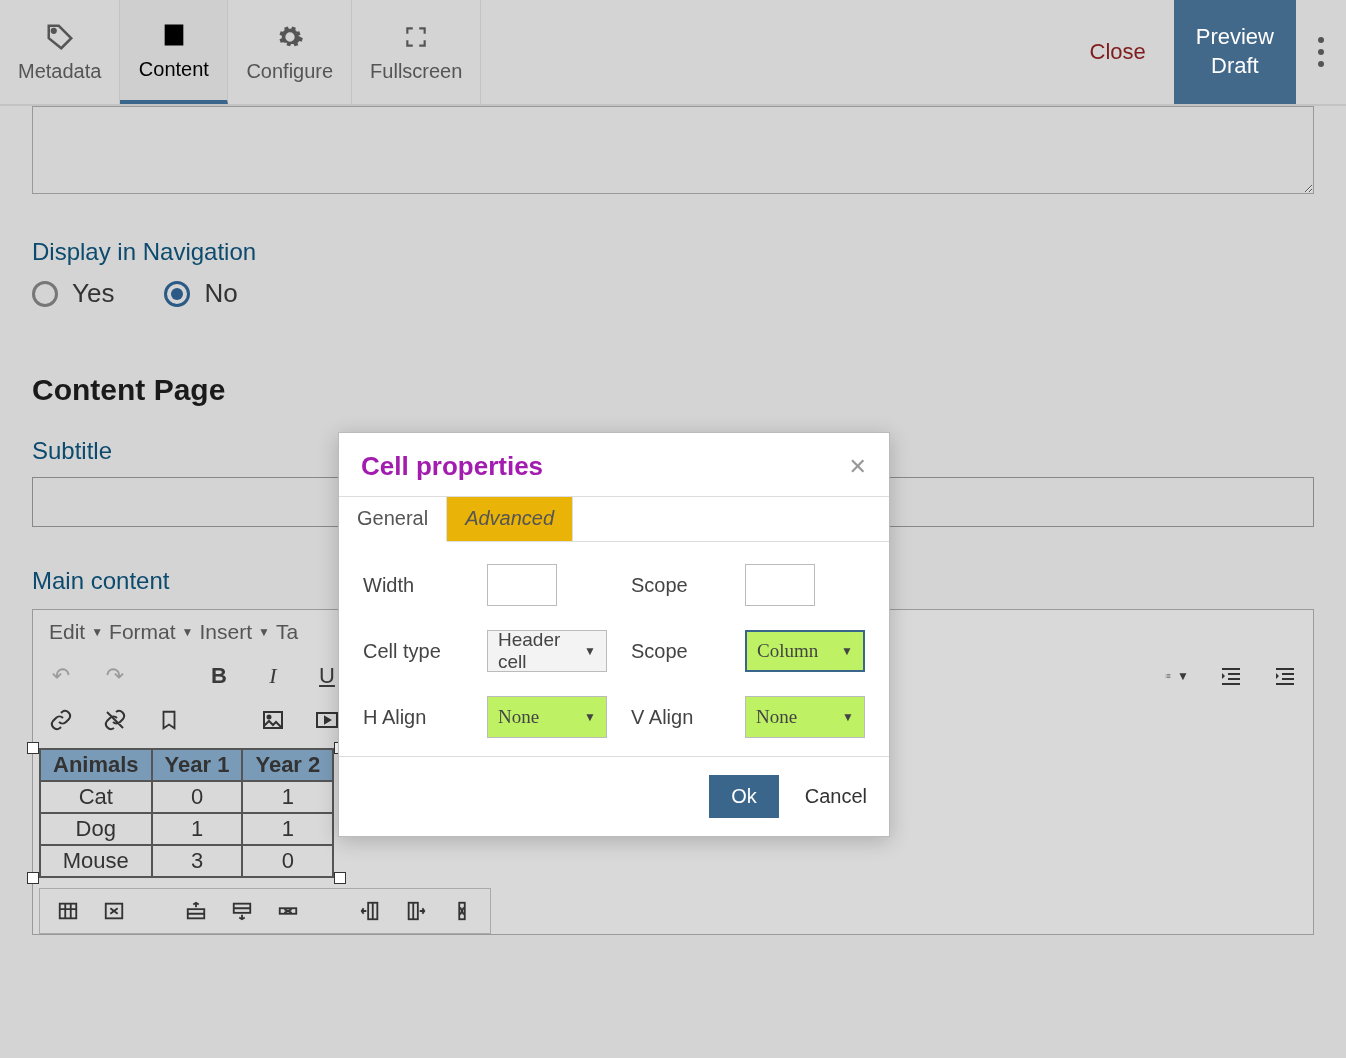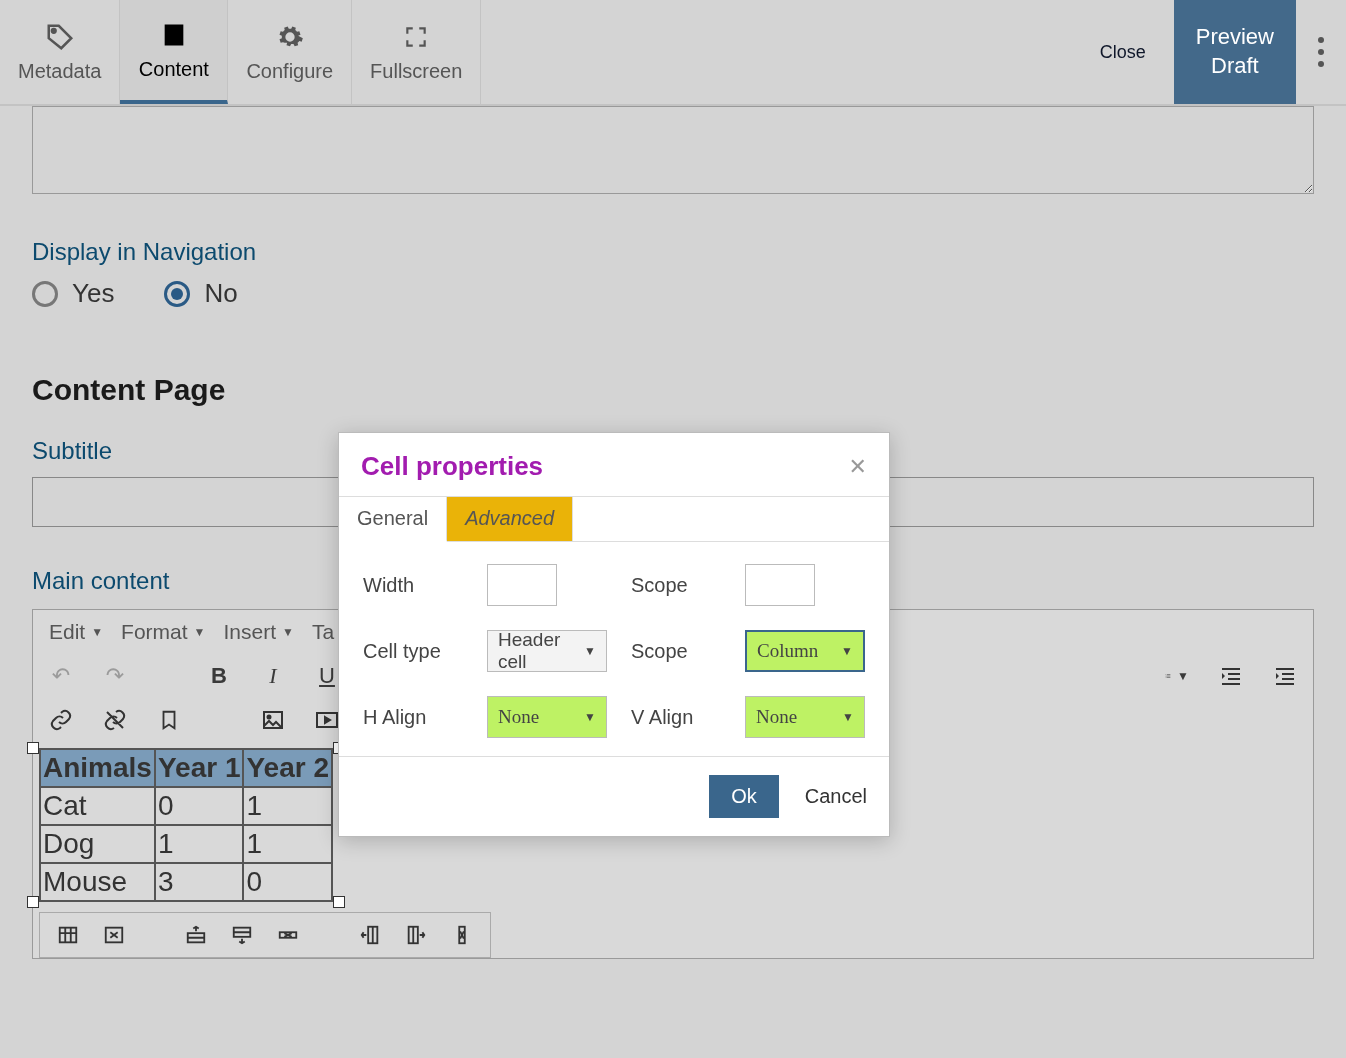--- a/index.html
+++ b/index.html
@@ -5,21 +5,21 @@
   * { box-sizing: border-box; margin: 0; padding: 0; }
   body { font-family: -apple-system, BlinkMacSystemFont, "Segoe UI", Helvetica, Arial, sans-serif; background: #d4d4d4; width: 1346px; height: 1058px; overflow: hidden; position: relative; color: #333; }
 
   
   .top-toolbar { display: flex; height: 106px; background: #d4d4d4; border-bottom: 2px solid #c3c3c3; }
   .tab-item { display: flex; flex-direction: column; align-items: center; justify-content: center; padding: 0 18px; min-width: 108px; border-right: 1px solid #c3c3c3; cursor: pointer; color: #555; font-size: 20px; gap: 8px; }
   .tab-item.active { background: #cfcfcf; border-bottom: 4px solid #3a668c; color: #000; }
   .tab-item .icon { width: 30px; height: 30px; display:flex; align-items:center; justify-content:center; }
   .toolbar-spacer { flex: 1; }
   .toolbar-right { display:flex; align-items:stretch; }
-  .close-btn { display:flex; align-items:center; justify-content:center; padding: 0 28px; font-size: 18px; color:#0f172a; cursor:pointer; }
+  .close-btn { display:flex; align-items:center; justify-content:center; padding: 0 28px; font-size: 22px; color:#7f1d1d; cursor:pointer; }
   .preview-btn { display:flex; align-items:center; justify-content:center; padding: 0 22px; background:#43698a; color:#fff; font-size:22px; line-height:1.3; text-align:center; cursor:pointer; }
   .kebab { display:flex; align-items:center; justify-content:center; width:50px; cursor:pointer; }
   .kebab .dot { width:6px; height:6px; border-radius:50%; background:#555; margin:3px 0; }
 
   
   .main { padding: 0 32px; }
   .big-textarea { width: 100%; height: 88px; border:1px solid #999; background:#d4d4d4; resize:both; }
   .big-textarea-wrap { padding-top:0; }
   .section-gap { height: 40px; }
 
@@ -28,30 +28,30 @@
   .radio-opt { display:flex; align-items:center; gap:14px; font-size:26px; }
   .radio-outer { width:26px; height:26px; border:3px solid #777; border-radius:50%; display:flex; align-items:center; justify-content:center; }
   .radio-outer.selected { border-color:#2a5a85; }
   .radio-inner { width:12px; height:12px; border-radius:50%; background:#2a5a85; }
 
   .heading { font-size: 30px; font-weight:700; color:#1a1a1a; margin-top: 64px; margin-bottom: 30px; }
 
   .text-input { width: 100%; height: 50px; border:1px solid #888; background:#d4d4d4; padding: 0 10px; font-size:18px; }
 
   .editor-box { border:1px solid #9a9a9a; margin-top: 14px; background:#d9d9d9; }
-  .editor-toolbar-row { display:flex; align-items:center; gap: 18px; padding: 10px 16px; color:#555; font-size:21px; }
+  .editor-toolbar-row { display:flex; align-items:center; gap: 6px; padding: 10px 16px; color:#555; font-size:21px; }
   .menu-item { display:flex; align-items:center; gap:6px; cursor:pointer; }
   .caret { font-size:12px; }
   .editor-toolbar-row.icons { gap: 30px; padding: 10px 16px; }
   .ed-icon { width:24px; height:24px; display:flex; align-items:center; justify-content:center; color:#3a3a3a; font-size:22px; cursor:pointer; }
   .ed-icon.dim { color:#9b9b9b; cursor:default; }
 
   
   .data-table { margin: 6px 6px 0 6px; border-collapse: collapse; position:relative; }
-  .data-table th, .data-table td { border: 2px solid #555; padding: 2px 2px; font-size: 28px; text-align:left; font-weight:400; }
+  .data-table th, .data-table td { border: 2px solid #555; padding: 2px 12px; font-size: 22px; text-align:center; font-weight:400; }
   .data-table th { background:#7a9bb8; font-weight:700; }
   .sel-handle { position:absolute; width:12px; height:12px; background:#fff; border:1px solid #333; }
 
   .table-context-bar { display:flex; align-items:center; gap:22px; border:1px solid #aaa; background:#d9d9d9; padding: 10px 16px; margin: 10px 0 0 6px; width: fit-content; }
   .tc-gap { width:14px; }
   .modal { position:absolute; left:338px; top:432px; width:552px; background:#fff; border:1px solid #bbb; box-shadow:0 4px 20px rgba(0,0,0,.2); }
   .modal-header { display:flex; align-items:center; justify-content:space-between; padding:18px 22px 14px; }
   .modal-title { font-size:26px; font-weight:700; color:#a21caf; }
   .modal-close { font-size:22px; color:#999; cursor:pointer; }
   .modal-tabs { display:flex; border-top:1px solid #ddd; border-bottom:1px solid #ddd; }

